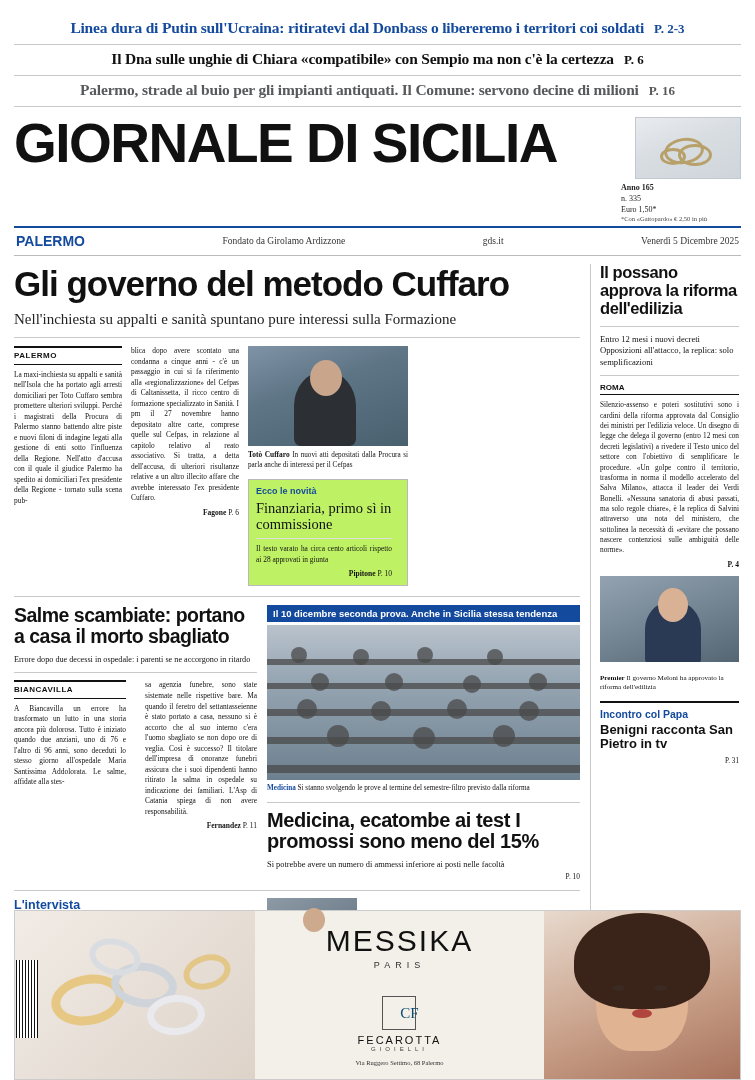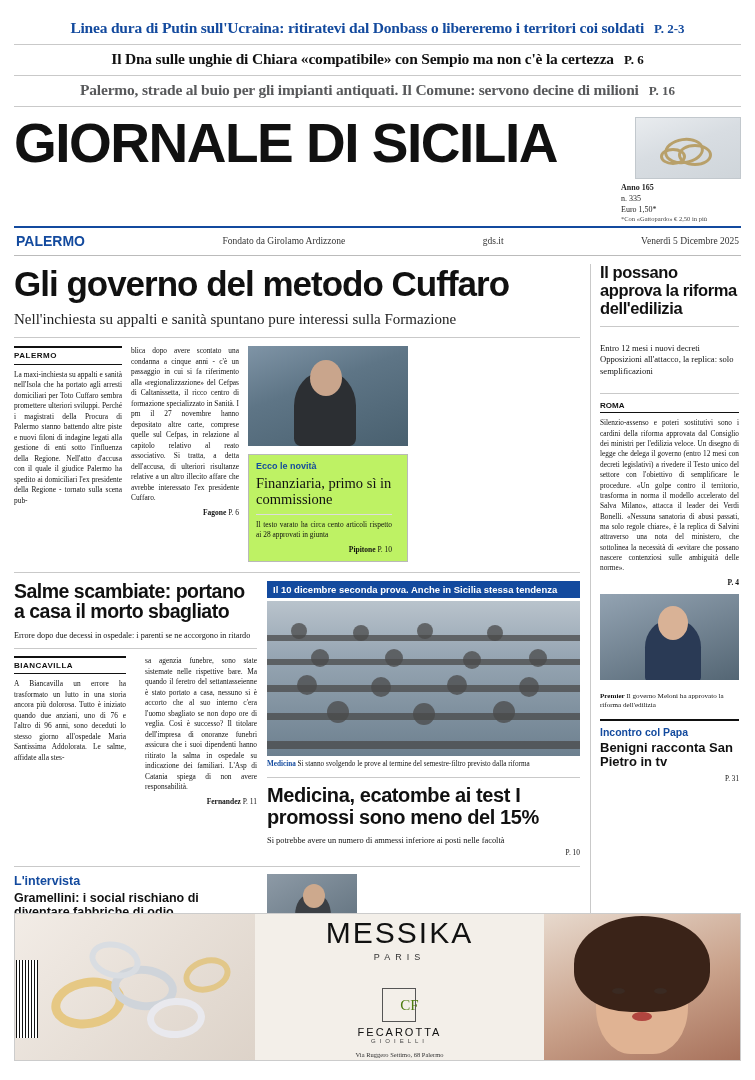--- a/index.html
+++ b/index.html
@@ -163,21 +163,21 @@
     position:relative; overflow:hidden;
   }
   .int-photo::after{ content:""; position:absolute; left:28px; top:20px; width:36px;height:54px;border-radius:40% 40% 6% 6%; background:#3b3f44;}
   .int-photo::before{ content:""; position:absolute; left:36px; top:10px; width:22px;height:24px;border-radius:50%; background:#cda98d; z-index:2;}
 
   
   .r-title {
     font-family:"Liberation Sans",sans-serif; font-weight:bold;
     font-size:16.5px; line-height:1.08; letter-spacing:-.4px;
   }
-  .r-sub { font-size:8.6px; line-height:1.35; margin-top:8px; padding:16px 0; border-top:1px solid #c9c9c9; border-bottom:1px solid #c9c9c9; }
+  .r-sub { font-size:8.6px; line-height:1.35; margin-top:8px; padding:7px 0; border-top:1px solid #c9c9c9; border-bottom:1px solid #c9c9c9; }
   .r-kicker {
     font-family:"Liberation Sans",sans-serif; font-weight:bold; font-size:8px;
     border-bottom:1px solid #111; padding-bottom:2px; margin-top:7px;
   }
   .r-body { font-size:7.3px; line-height:1.42; text-align:justify; margin-top:5px; }
   .r-photo {
     width:100%; height:86px; margin-top:7px;
     background:linear-gradient(160deg,#93a3b2,#546674);
     position:relative; overflow:hidden;
   }
@@ -185,32 +185,32 @@
   .r-photo::before{content:"";position:absolute;left:58px;top:12px;width:30px;height:34px;border-radius:50%;background:#d9b296;z-index:2;}
   .r-cap { font-size:7.1px; line-height:1.35; margin-top:12px; }
   .r-cap b { font-weight:bold; }
   .r-box { border-top:2px solid #111; margin-top:8px; padding-top:5px; }
   .r-box .lbl { color:#134a9e; font-family:"Liberation Sans",sans-serif; font-weight:bold; font-size:10.5px; }
   .r-box .t { font-family:"Liberation Sans",sans-serif; font-weight:bold; font-size:13px; line-height:1.12; margin-top:3px; }
   .r-box .pg { text-align:right; font-size:7.2px; margin-top:5px; }
 
   
   .advert {
-    position:absolute; left:14px; right:14px; bottom:19px; height:148px;
+    position:absolute; left:14px; right:14px; bottom:0; height:170px;
     border:1px solid #ccc; display:flex; overflow:hidden; background:#efe9e4;
   }
   .ad-left { width:240px; position:relative; background:linear-gradient(135deg,#f2ece6,#ddd3c9); }
   .ad-ring { position:absolute; border-radius:50%; }
   .ad-mid { flex:1; display:flex; flex-direction:column; align-items:center; justify-content:center; background:#f3efe9; }
   .ad-brand { font-family:"Liberation Sans",sans-serif; font-size:30px; letter-spacing:2px; color:#111; }
   .ad-paris { font-family:"Liberation Sans",sans-serif; font-size:9px; letter-spacing:5px; color:#333; margin-top:2px;}
   .ad-jew { margin-top:26px; text-align:center; }
   .ad-jew .mark {
     width:34px;height:34px;border:1px solid #555;margin:0 auto 4px auto;
-    display:flex;align-items:center;justify-content:center;font-size:15px;font-family:"Liberation Serif",serif;color:#4d7c0f;padding-left:20px;
+    display:flex;align-items:center;justify-content:center;font-size:15px;font-family:"Liberation Serif",serif;color:#0c4a6e;padding-left:20px;
   }
   .ad-jew .nm { font-family:"Liberation Sans",sans-serif; font-size:11px; letter-spacing:2px;}
   .ad-jew .sb { font-family:"Liberation Sans",sans-serif; font-size:6px; letter-spacing:4px; color:#444;}
   .ad-jew .addr { font-size:6.5px; color:#333; margin-top:7px;}
   .ad-right { width:196px; background:linear-gradient(160deg,#e7d9cd 0%, #c9a18a 55%, #a8725c 100%); position:relative; overflow:hidden;}
   .ad-face { position:absolute; left:52px; top:18px; width:92px; height:122px; border-radius:46% 46% 38% 38%; background:#e0b393; }
   .ad-hair { position:absolute; left:30px; top:2px; width:136px; height:96px; border-radius:50% 50% 42% 42%; background:#3a2318; }
   .ad-lip { position:absolute; left:88px; top:98px; width:20px; height:9px; border-radius:50%; background:#b0453f; z-index:3;}
   .ad-eye { position:absolute; width:13px;height:6px;border-radius:50%;background:#3a2a22; z-index:3;}
 
@@ -277,20 +277,24 @@
         </div>
         <div class="col w2">
           <div>blica dopo avere scontato una condanna a cinque anni - c'è un passaggio in cui si fa riferimento alla «regionalizzazione» del Cefpas di Caltanissetta, il ricco centro di formazione specializzato in Sanità. I pm il 27 novembre hanno depositato altre carte, comprese quelle sul Cefpas, in relazione al capitolo relativo al reato associativo. Si tratta, a detta dell'accusa, di ulteriori risultanze relative a un altro illecito affare che avrebbe interessato l'ex presidente Cuffaro.</div>
           <div class="byline">
             <span>Fagone</span>
             <span class="pg">P. 6</span>
           </div>
         </div>
         <div class="lead-photo">
           <div class="photo p-man"></div>
+          <div class="cap">
+            <b>Totò Cuffaro</b>
+            <span>In nuovi atti depositati dalla Procura si parla anche di interessi per il Cefpas</span>
+          </div>
           <div class="box-novita">
             <div class="lbl">Ecco le novità</div>
             <div class="t">Finanziaria, primo sì in commissione</div>
             <div class="d">Il testo varato ha circa cento articoli rispetto ai 28 approvati in giunta</div>
             <div class="byline">
               <span>Pipitone</span>
               <span class="pg">P. 10</span>
             </div>
           </div>
         </div>

